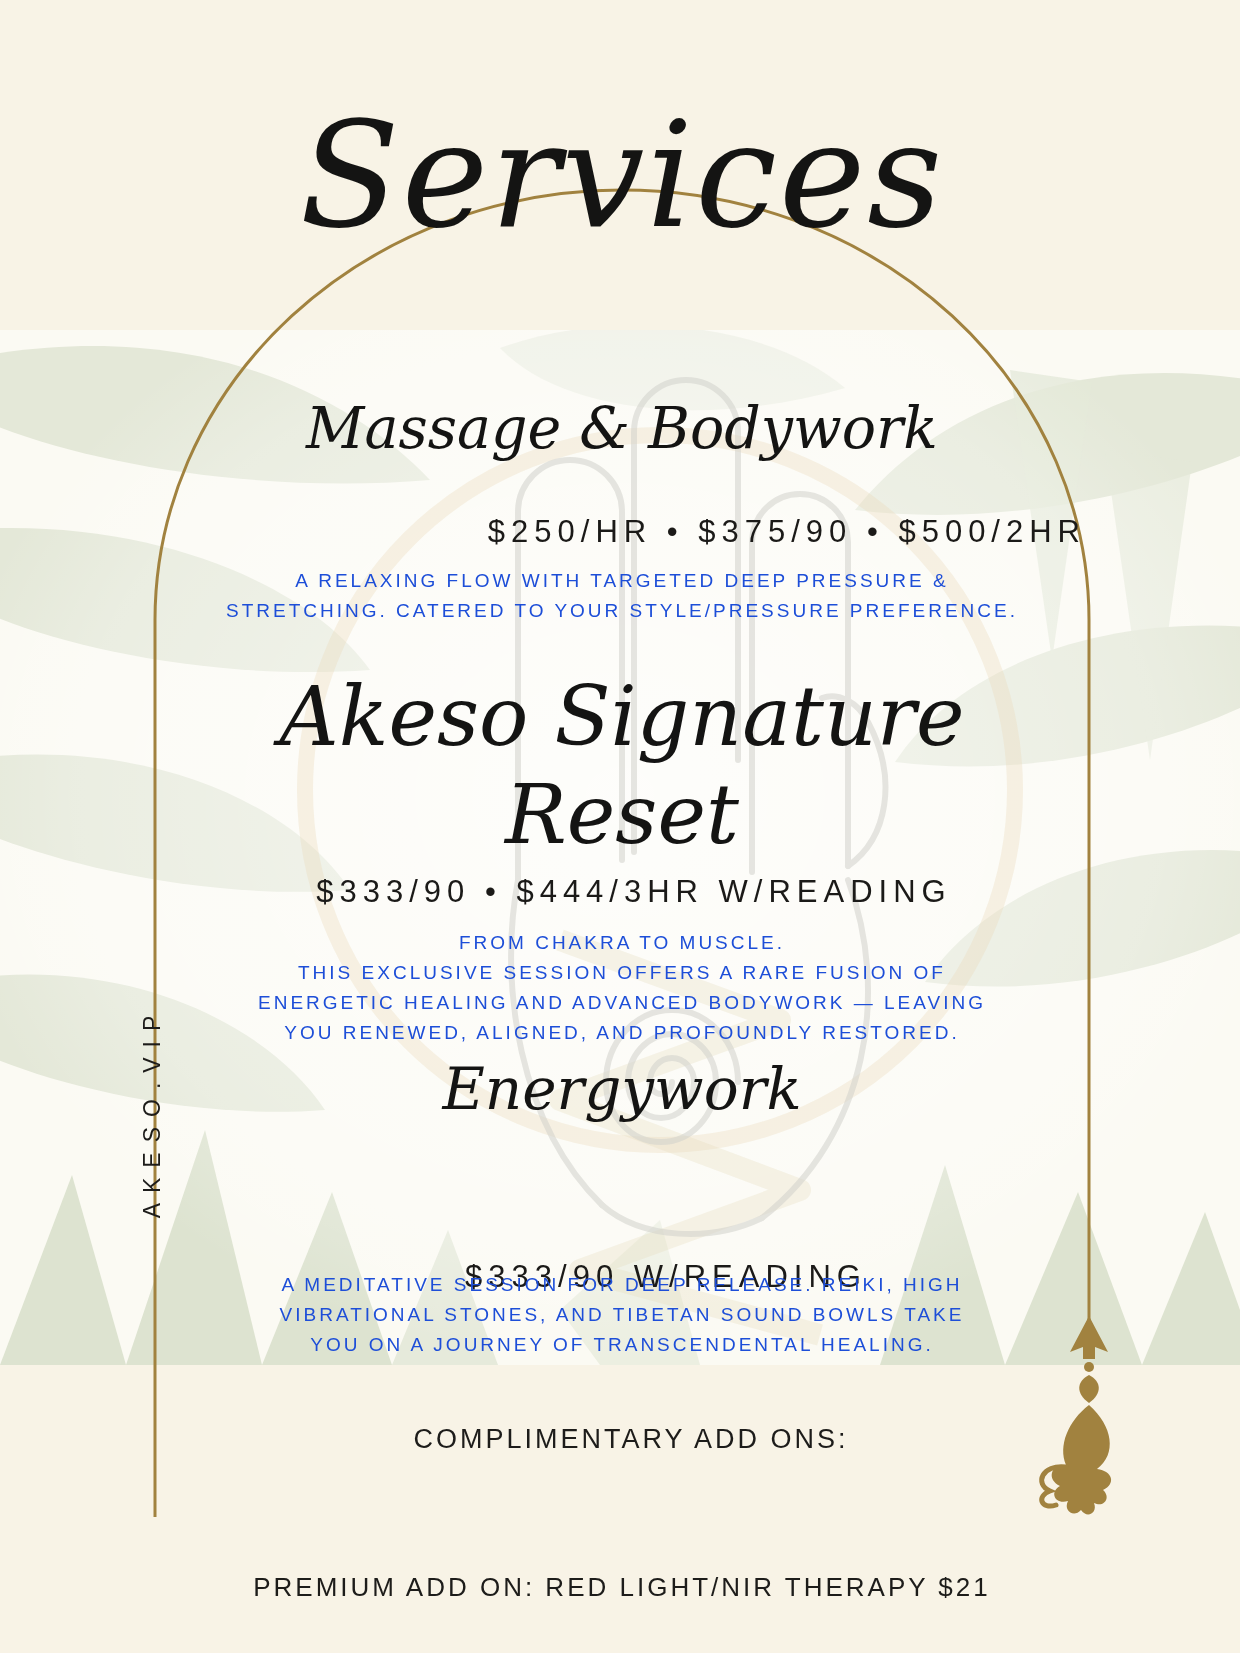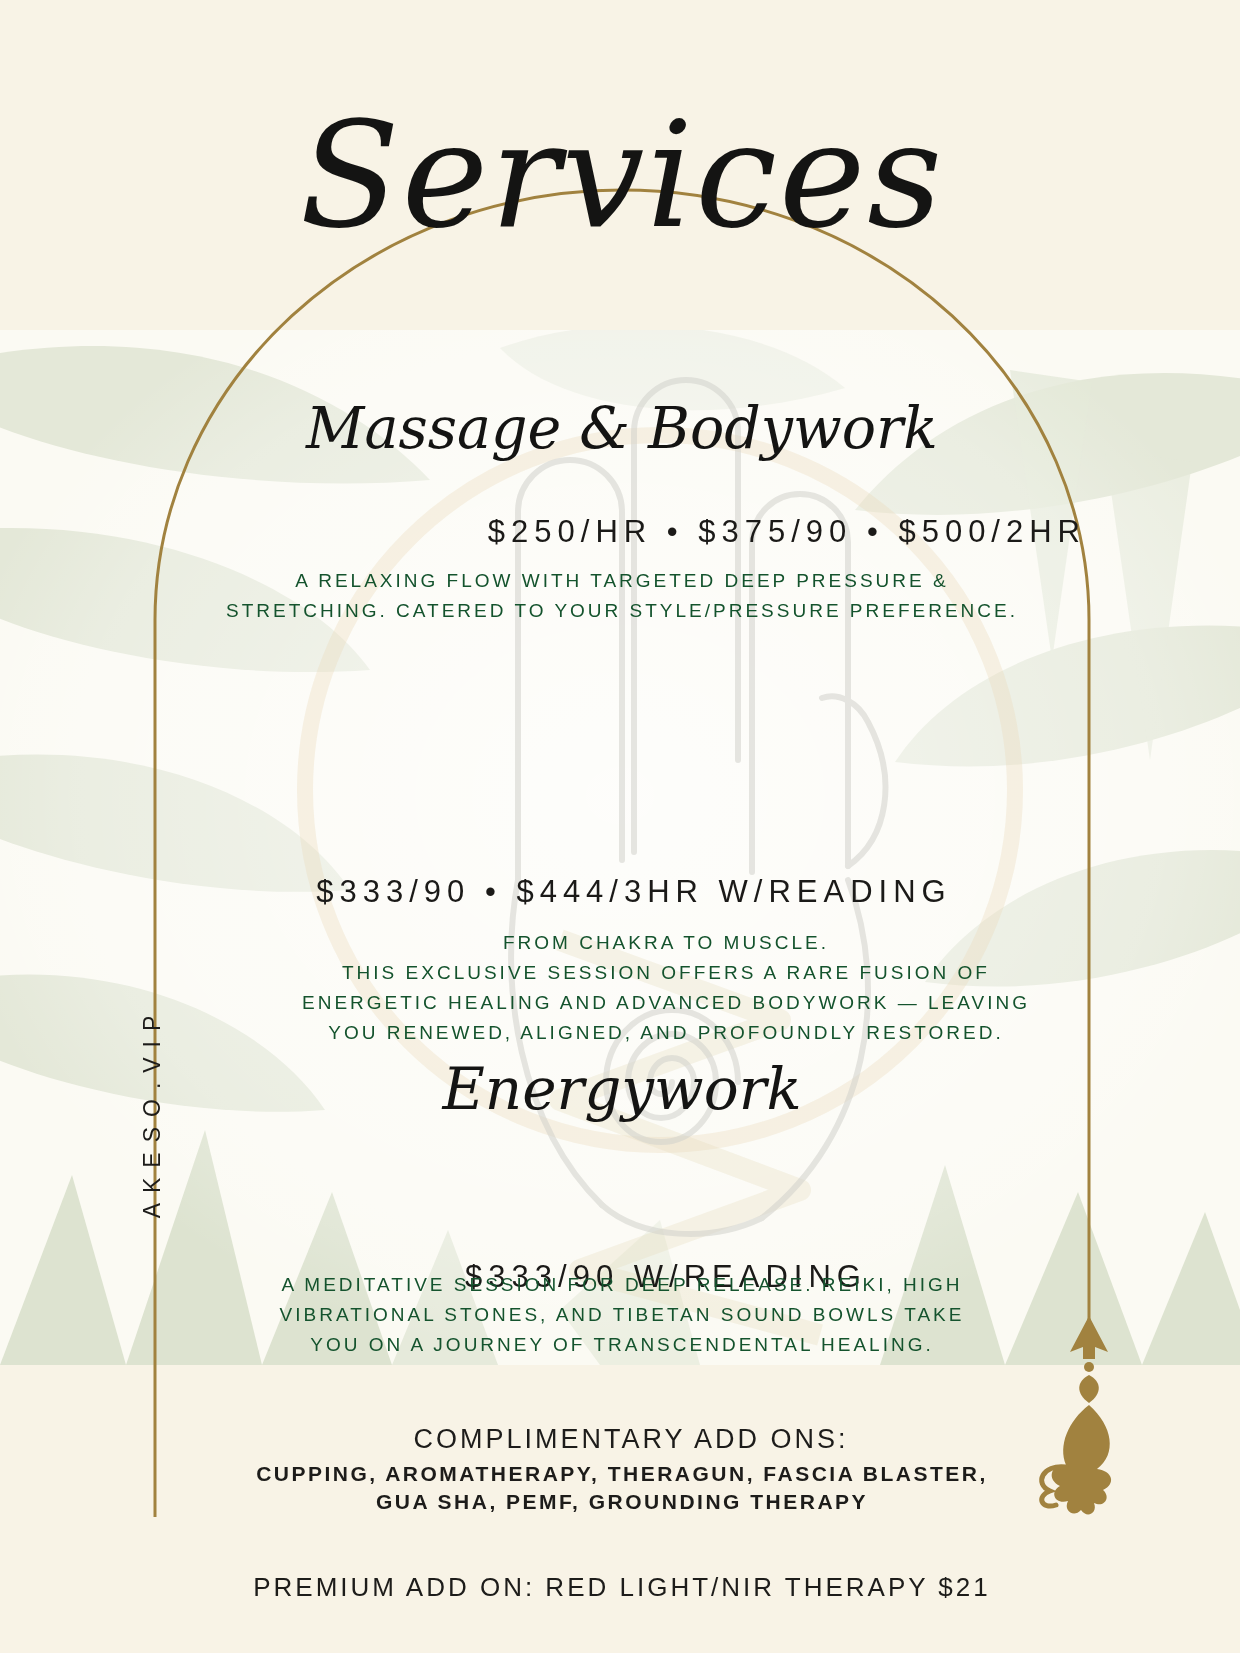--- a/index.html
+++ b/index.html
@@ -21,23 +21,23 @@
   .script{font-family:"DejaVu Serif",serif;font-style:italic;font-weight:400;color:#141413;}
   .title{top:84px;font-size:146px;line-height:1.25;letter-spacing:2px;}
   .svc1-name{top:396px;font-size:57px;line-height:1.15;}
   .svc2-name{top:668px;font-size:82px;line-height:1.2;}
   .svc3-name{top:1056px;font-size:58px;line-height:1.15;}
   .price{font-size:31px;letter-spacing:6px;font-weight:500;color:#1b1a18;}
   .svc1-price{top:514px;text-align:right;}
   .svc2-price{top:874px;margin-left:12px;}
   .svc3-price{top:1259px;padding-left:44px;}
   .desc{font-size:19px;letter-spacing:3px;line-height:30px;font-weight:400;
-        color:#14532d;white-space:pre-line;}
+        color:#1d4ed8;white-space:pre-line;}
   .svc1-desc{top:566px;}
-  .svc2-desc{top:928px;padding-left:44px;}
+  .svc2-desc{top:928px;}
   .svc3-desc{top:1270px;}
   .compl-head{top:1424px;font-size:27px;letter-spacing:3px;font-weight:400;padding-left:9px;}
   .compl-items{top:1460px;font-size:21px;letter-spacing:2.5px;line-height:28px;
                font-weight:700;white-space:pre-line;}
   .premium{top:1572px;font-size:26px;letter-spacing:3px;font-weight:400;}
   .brand-vertical{
     position:absolute;left:152px;top:1112px;
     transform:translate(-50%,-50%) rotate(-90deg);
     font-size:23px;letter-spacing:10px;font-weight:500;color:#1d1c1a;
     white-space:nowrap;
@@ -116,32 +116,31 @@
     </g>
   </svg>
 
   <div class="block script title">Services</div>
 
   <div class="block script svc1-name">Massage &amp; Bodywork</div>
   <div class="block price svc1-price">$250/HR • $375/90 • $500/2HR</div>
   <div class="block desc svc1-desc">A RELAXING FLOW WITH TARGETED DEEP PRESSURE &amp;
 STRETCHING. CATERED TO YOUR STYLE/PRESSURE PREFERENCE.</div>
 
+  <div class="block script svc2-name">Akeso Signature Reset</div>
   <div class="block price svc2-price">$333/90 • $444/3HR W/READING</div>
   <div class="block desc svc2-desc">FROM CHAKRA TO MUSCLE.
 THIS EXCLUSIVE SESSION OFFERS A RARE FUSION OF
 ENERGETIC HEALING AND ADVANCED BODYWORK — LEAVING
 YOU RENEWED, ALIGNED, AND PROFOUNDLY RESTORED.</div>
 
   <div class="block script svc3-name">Energywork</div>
   <div class="block price svc3-price">$333/90 W/READING</div>
   <div class="block desc svc3-desc">A MEDITATIVE SESSION FOR DEEP RELEASE. REIKI, HIGH
 VIBRATIONAL STONES, AND TIBETAN SOUND BOWLS TAKE
 YOU ON A JOURNEY OF TRANSCENDENTAL HEALING.</div>
 
   <div class="block compl-head">COMPLIMENTARY ADD ONS:</div>
-  <div class="block compl-items">CUPPING, AROMATHERAPY, THERAGUN, FASCIA BLASTER,
-GUA SHA, PEMF, GROUNDING THERAPY</div>
   <div class="block premium">PREMIUM ADD ON: RED LIGHT/NIR THERAPY $21</div>
 
   <div class="brand-vertical">AKESO.VIP</div>
 
 </div>
 
 </body></html>

